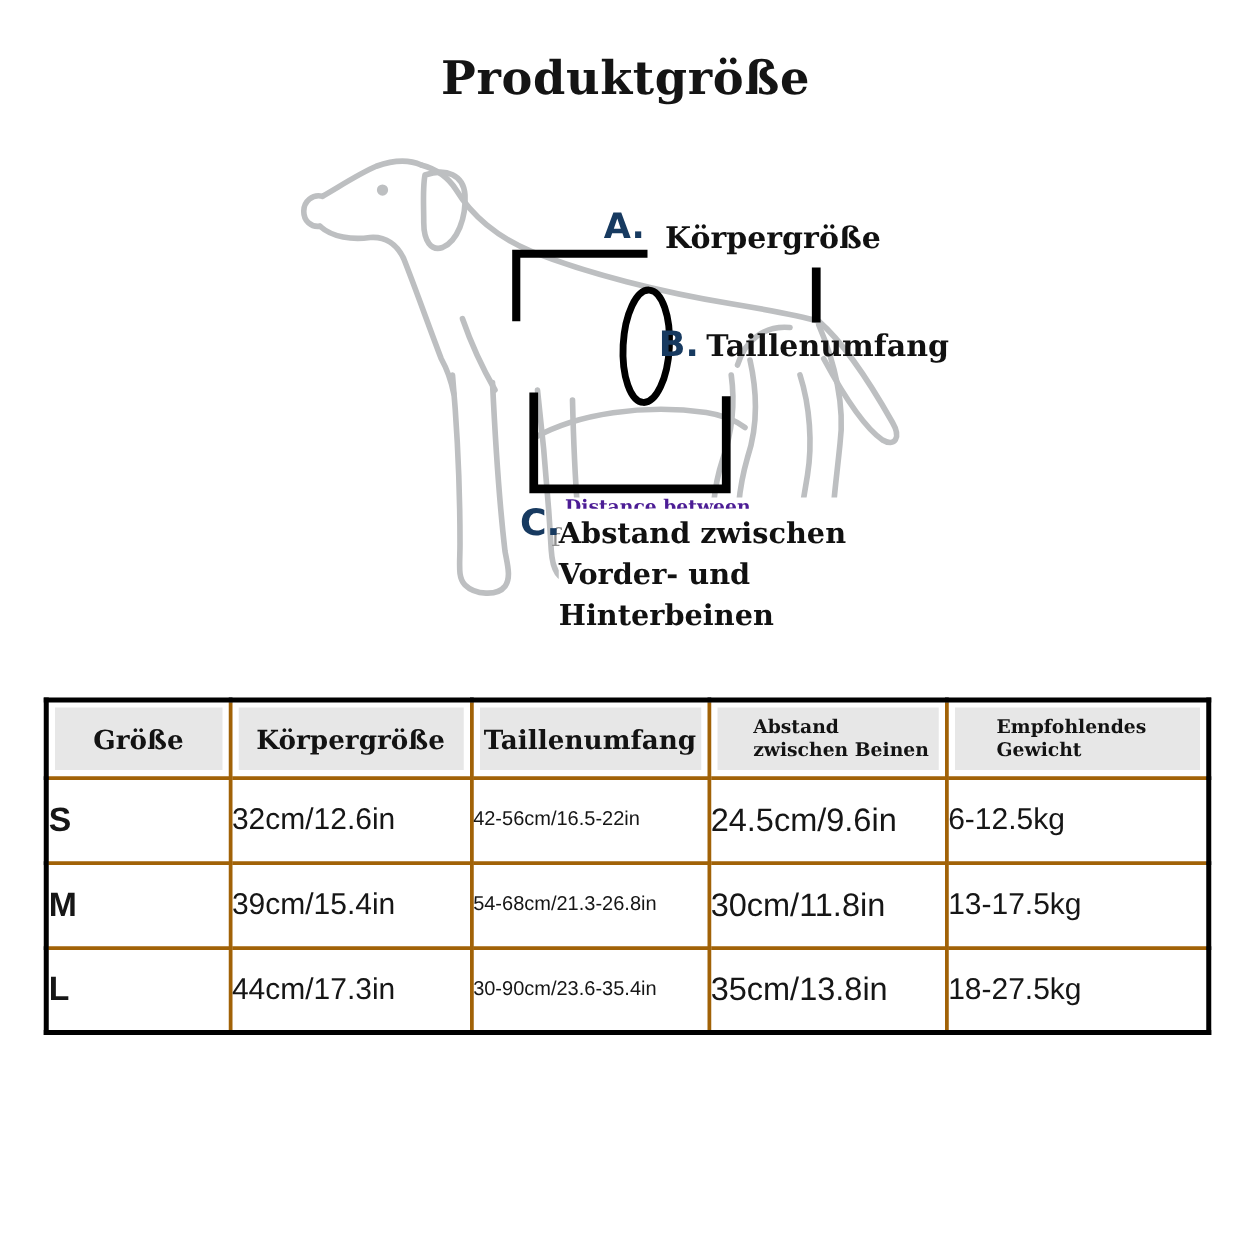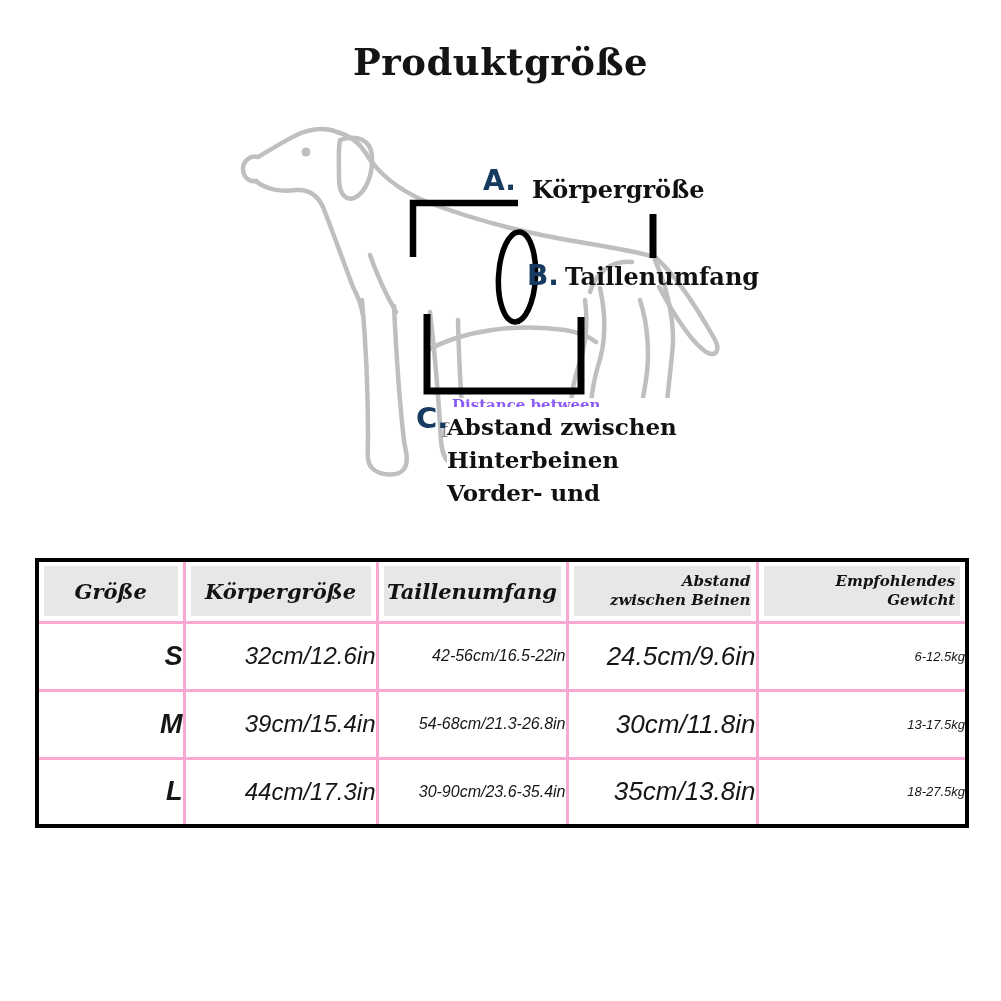--- a/index.html
+++ b/index.html
@@ -20,51 +20,51 @@
     font-weight:700; color:#173a60;
   }
   .lbl-text { position:absolute; font-weight:700; color:#111; font-size:24px; }
 
   .c-text-block {
     position:absolute; left:447px; top:410px; width:300px;
     text-align:left; font-weight:700; font-size:23px; line-height:33px; color:#111;
   }
   .remnant-top {
     position:absolute; left:452px; top:396px; width:150px; height:11px;
-    overflow:hidden; color:#8b5cf6; font-size:15px; font-weight:700;
+    overflow:hidden; color:#4c1d95; font-size:15px; font-weight:700;
   }
   .remnant-f {
     position:absolute; left:441px; top:418px; color:#8f8f8f;
     font-size:20px; font-weight:400;
   }
 
   table.size-table {
     position:absolute; left:35px; top:558px; width:930px;
     border-collapse:collapse; table-layout:fixed;
     border:4px solid #000;
   }
   table.size-table th, table.size-table td {
-    border:3px solid #f9a8d4; padding:0; text-align:right; vertical-align:middle;font-style:italic;
+    border:3px solid #a16207; padding:0; text-align:left; vertical-align:middle;
   }
   tr.header-row { height:62px; }
   tr.data-row { height:68px; }
   .hbox {
     margin:4px 5px; height:50px; background:#e7e7e7;
     display:flex; align-items:center; justify-content:center;
     font-weight:700; color:#131313; font-family:"DejaVu Serif", serif;
   }
   .h-lg { font-size:21px; }
   .h-sm { font-size:15px; line-height:1.3;padding-left:29px; }
   .h-sm span { display:inline-block; max-width:158px; }
   td { font-family:"Liberation Sans", sans-serif; color:#161616; }
   td.c1 { font-size:27px; font-weight:700; font-family:"Liberation Sans", sans-serif; }
   td.c2 { font-size:24px; }
   td.c3 { font-size:16px; }
   td.c4 { font-size:26px; }
-  td.c5 { font-size:13px;margin-top:32px; }
+  td.c5 { font-size:24px;margin-top:32px; }
 </style>
 </head>
 <body>
 
 <div class="page">
 
   <div class="title">Produktgröße</div>
 
   <svg class="dog-svg" width="1001" height="1001" viewBox="0 0 1001 1001">
     <g fill="none" stroke="#bdbfc1" stroke-width="4.5" stroke-linecap="round" stroke-linejoin="round">
@@ -119,22 +119,22 @@
 
   <div class="lbl-key" style="left:483px; top:164px; font-size:28px;">A.</div>
   <div class="lbl-text" style="left:532px; top:175px;">Körpergröße</div>
 
   <div class="lbl-key" style="left:527px; top:259px; font-size:28px;">B.</div>
   <div class="lbl-text" style="left:565px; top:262px;">Taillenumfang</div>
 
   <div class="lbl-key" style="left:416px; top:401px; font-size:29px;">C.</div>
   <div class="c-text-block">
     <div>Abstand zwischen</div>
+    <div>Vorder- und</div>
     <div>Hinterbeinen</div>
-    <div>Vorder- und</div>
   </div>
 
   <table class="size-table">
     <colgroup>
       <col style="width:147px">
         <col style="width:193px">
         <col style="width:190px">
       <col style="width:190px">
         <col style="width:210px">
     </colgroup>

